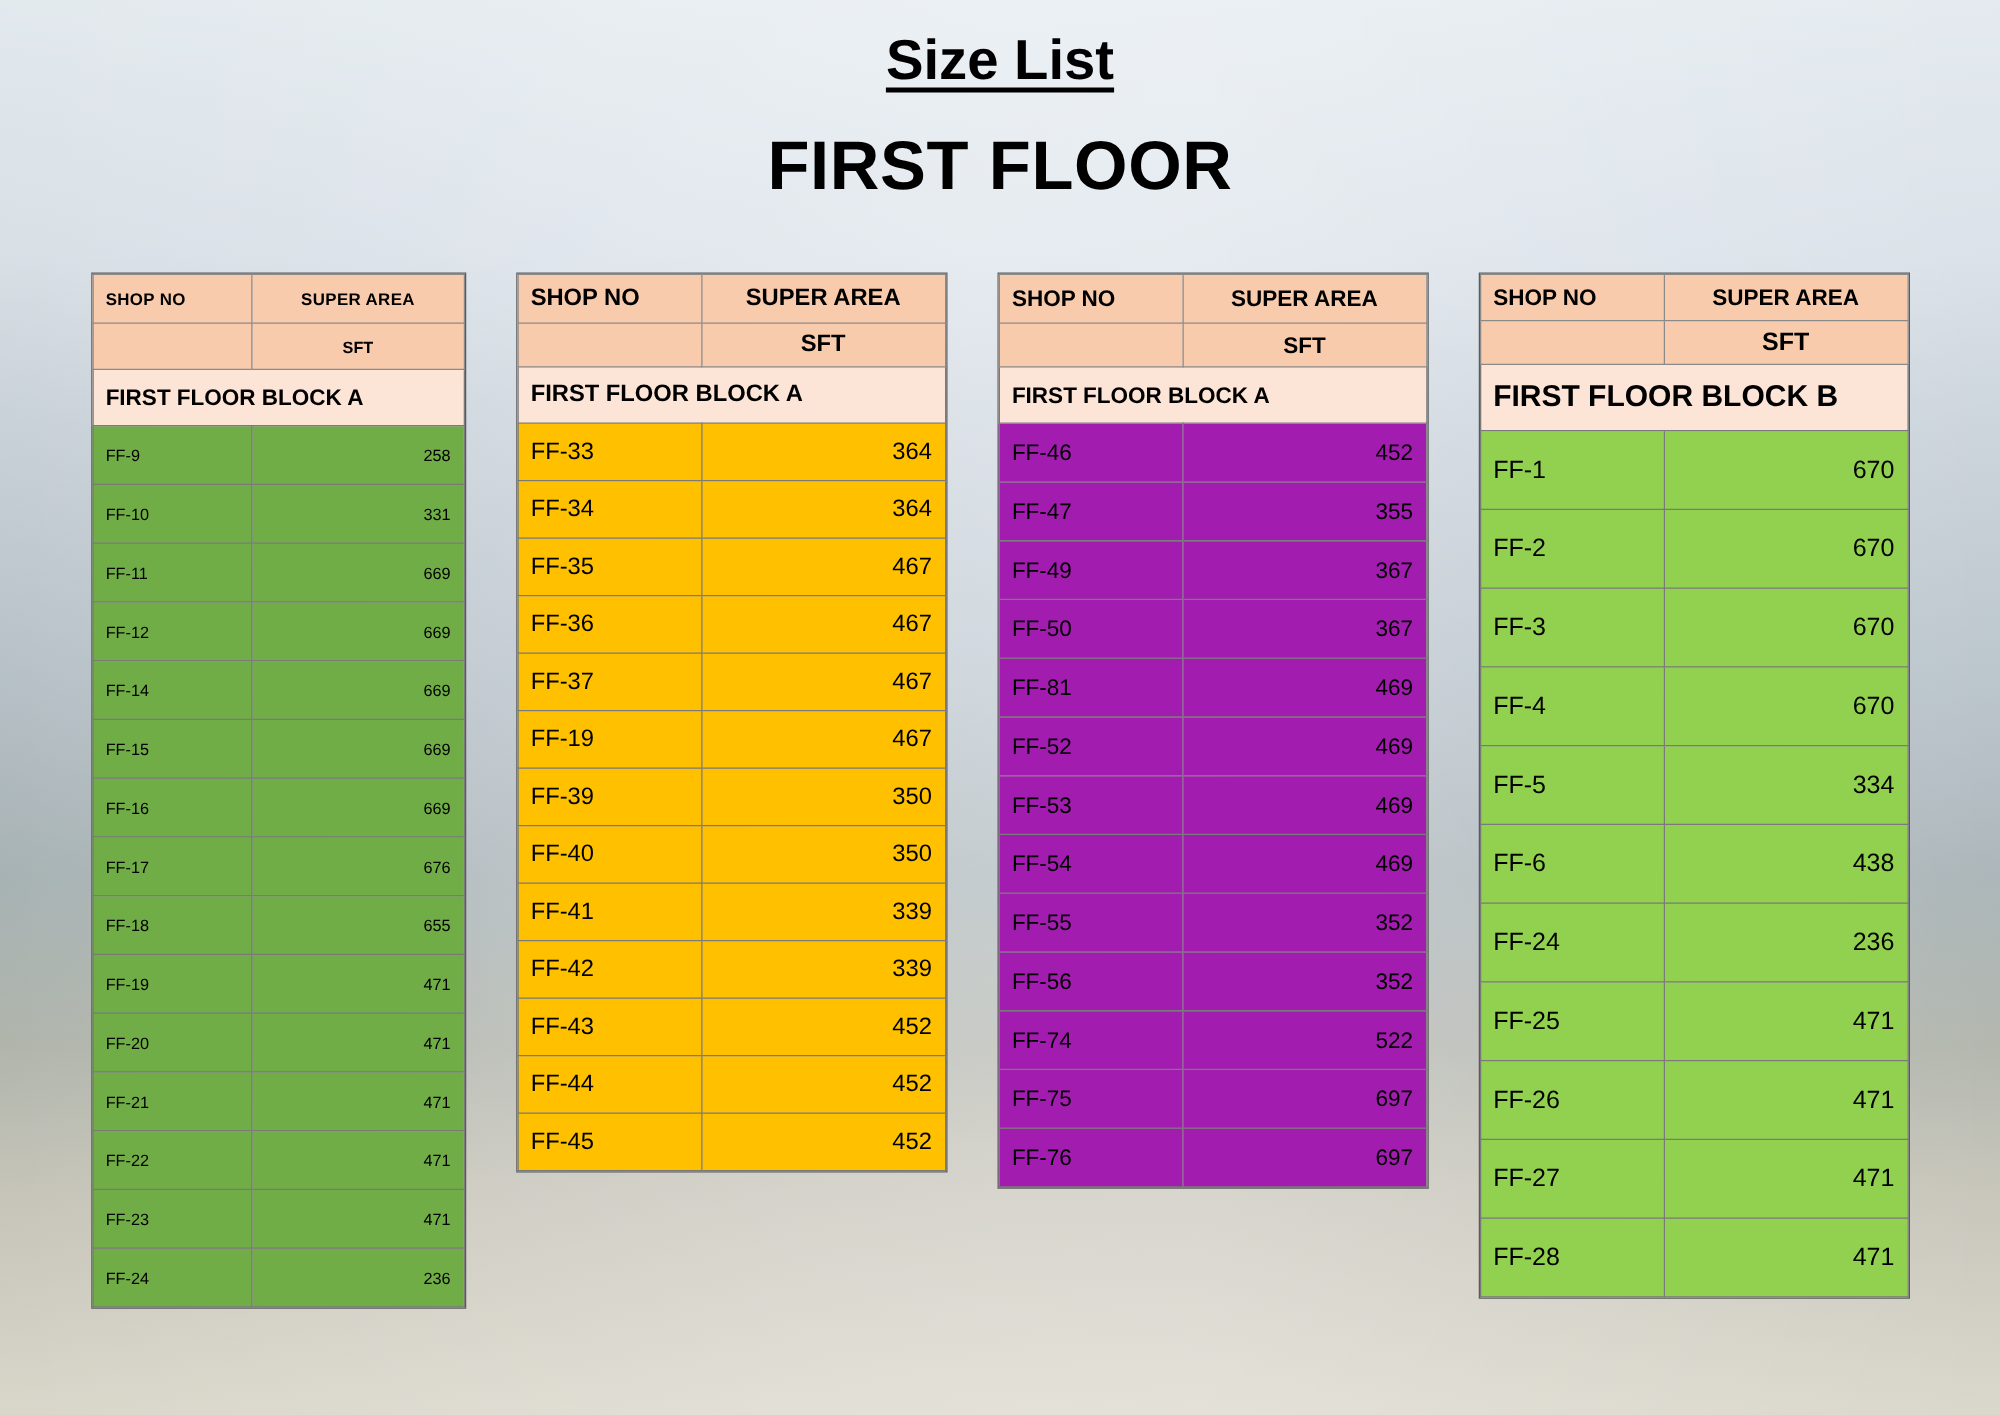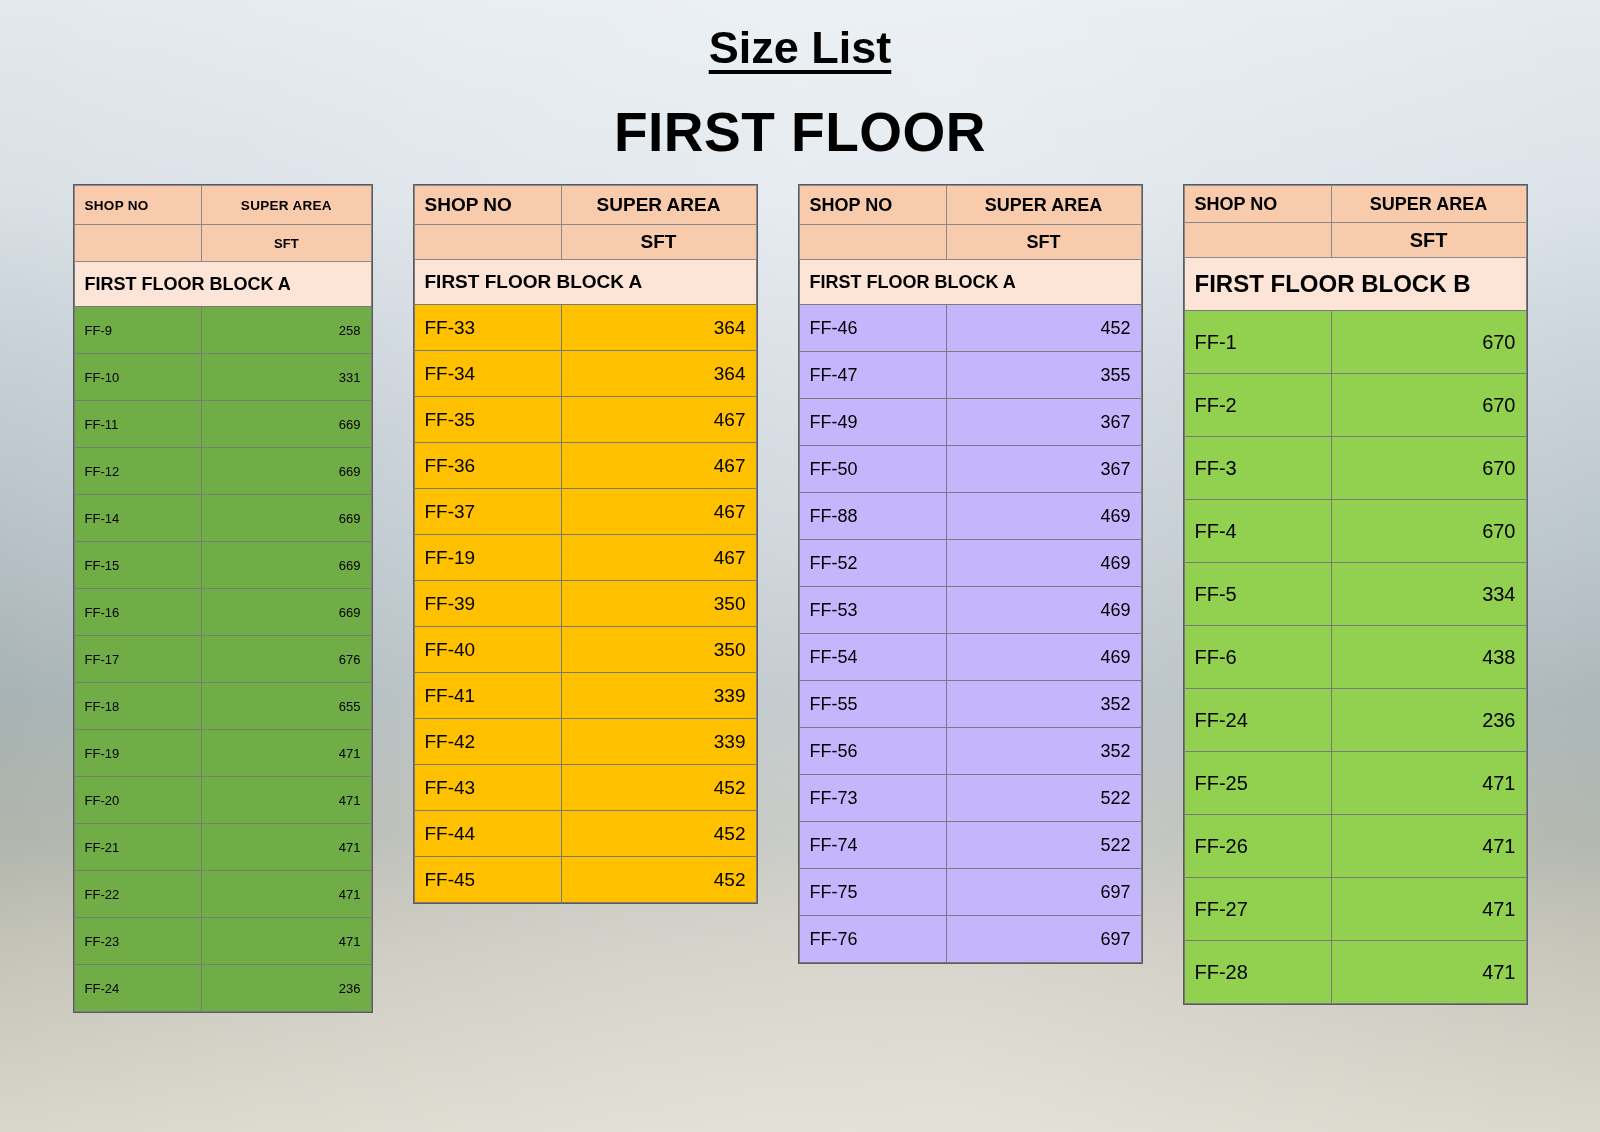--- a/index.html
+++ b/index.html
@@ -70,21 +70,21 @@
     color: #000;
     letter-spacing: 0.5px;
     text-align: center;
   }
 
   .tables {
     display: flex;
     justify-content: center;
     align-items: flex-start;
     gap: 40px;
-    margin-top: 20px;
+    margin-top: 54px;
     padding: 0 42px;
   }
 
   .table-card {
     border: 1px solid #5b5b5b;
     box-sizing: border-box;
   }
 
   table {
     border-collapse: collapse;
@@ -145,21 +145,21 @@
   #t2 .hdr-line2 td { height: 34px; }
   #t2 .blockrow td { font-size: 19px; height: 44px; }
   #t2 .data td { background: #ffc000; }
 
   
   #t3 { width: 345px; }
   #t3 td { font-size: 18px; height: 46px; }
   #t3 .hdr td { font-size: 18px; height: 38px; }
   #t3 .hdr-line2 td { height: 34px; }
   #t3 .blockrow td { font-size: 18px; height: 44px; }
-  #t3 .data td { background: #c4b5fd; }
+  #t3 .data td { background: #a21caf; }
 
   
   #t4 { width: 345px; }
   #t4 td { font-size: 20px; height: 62px; }
   #t4 .hdr td { font-size: 18px; height: 36px; }
   #t4 .hdr-line2 td { height: 34px; }
   #t4 .blockrow td { font-size: 24px; height: 52px; }
   #t4 .data td { background: #92d050; }
 
   .hdr-sft {
@@ -364,21 +364,21 @@
             </tr>
           <tr class="data">
               <td class="shop">FF-49</td>
               <td class="area">367</td>
             </tr>
           <tr class="data">
               <td class="shop">FF-50</td>
               <td class="area">367</td>
             </tr>
           <tr class="data">
-              <td class="shop">FF-88</td>
+              <td class="shop">FF-81</td>
               <td class="area">469</td>
             </tr>
           <tr class="data">
               <td class="shop">FF-52</td>
               <td class="area">469</td>
             </tr>
           <tr class="data">
               <td class="shop">FF-53</td>
               <td class="area">469</td>
             </tr>
@@ -386,24 +386,20 @@
               <td class="shop">FF-54</td>
               <td class="area">469</td>
             </tr>
           <tr class="data">
               <td class="shop">FF-55</td>
               <td class="area">352</td>
             </tr>
           <tr class="data">
               <td class="shop">FF-56</td>
               <td class="area">352</td>
-            </tr>
-          <tr class="data">
-              <td class="shop">FF-73</td>
-              <td class="area">522</td>
             </tr>
           <tr class="data">
               <td class="shop">FF-74</td>
               <td class="area">522</td>
             </tr>
           <tr class="data">
               <td class="shop">FF-75</td>
               <td class="area">697</td>
             </tr>
           <tr class="data">

